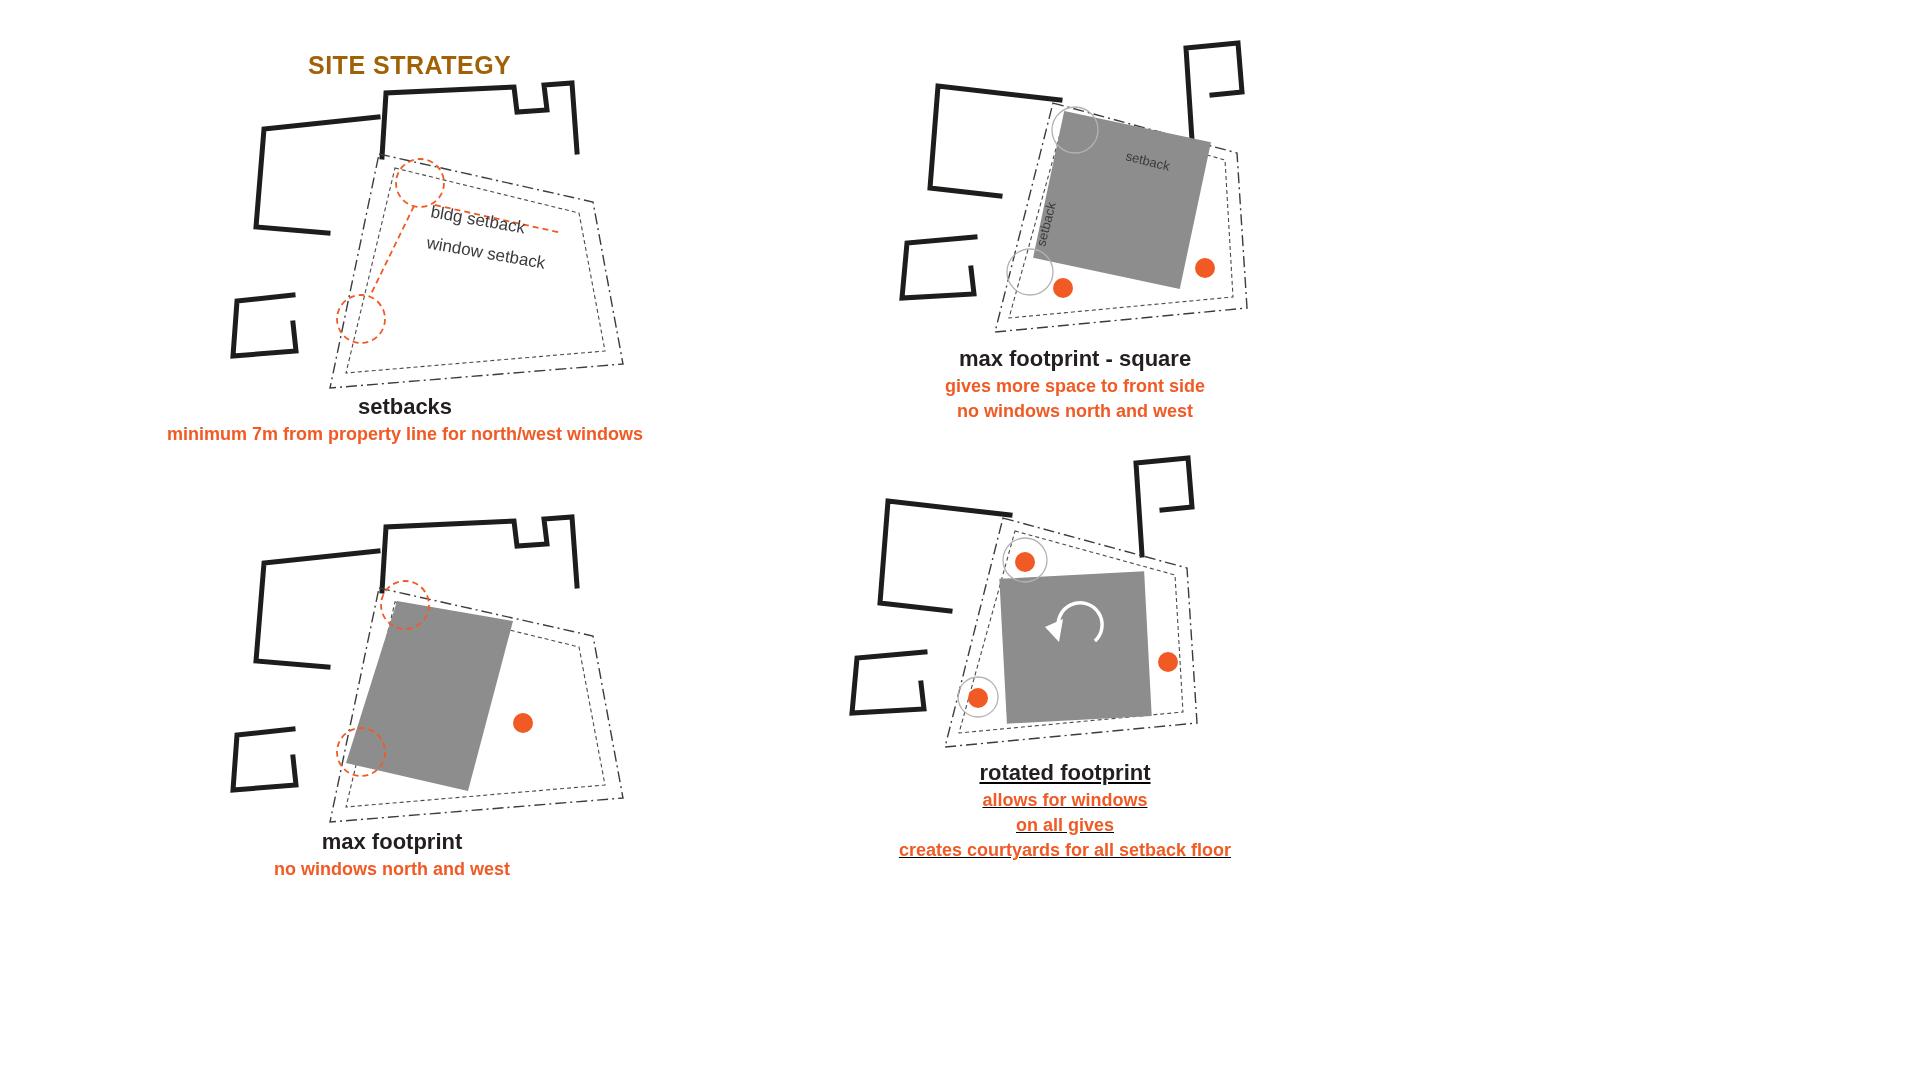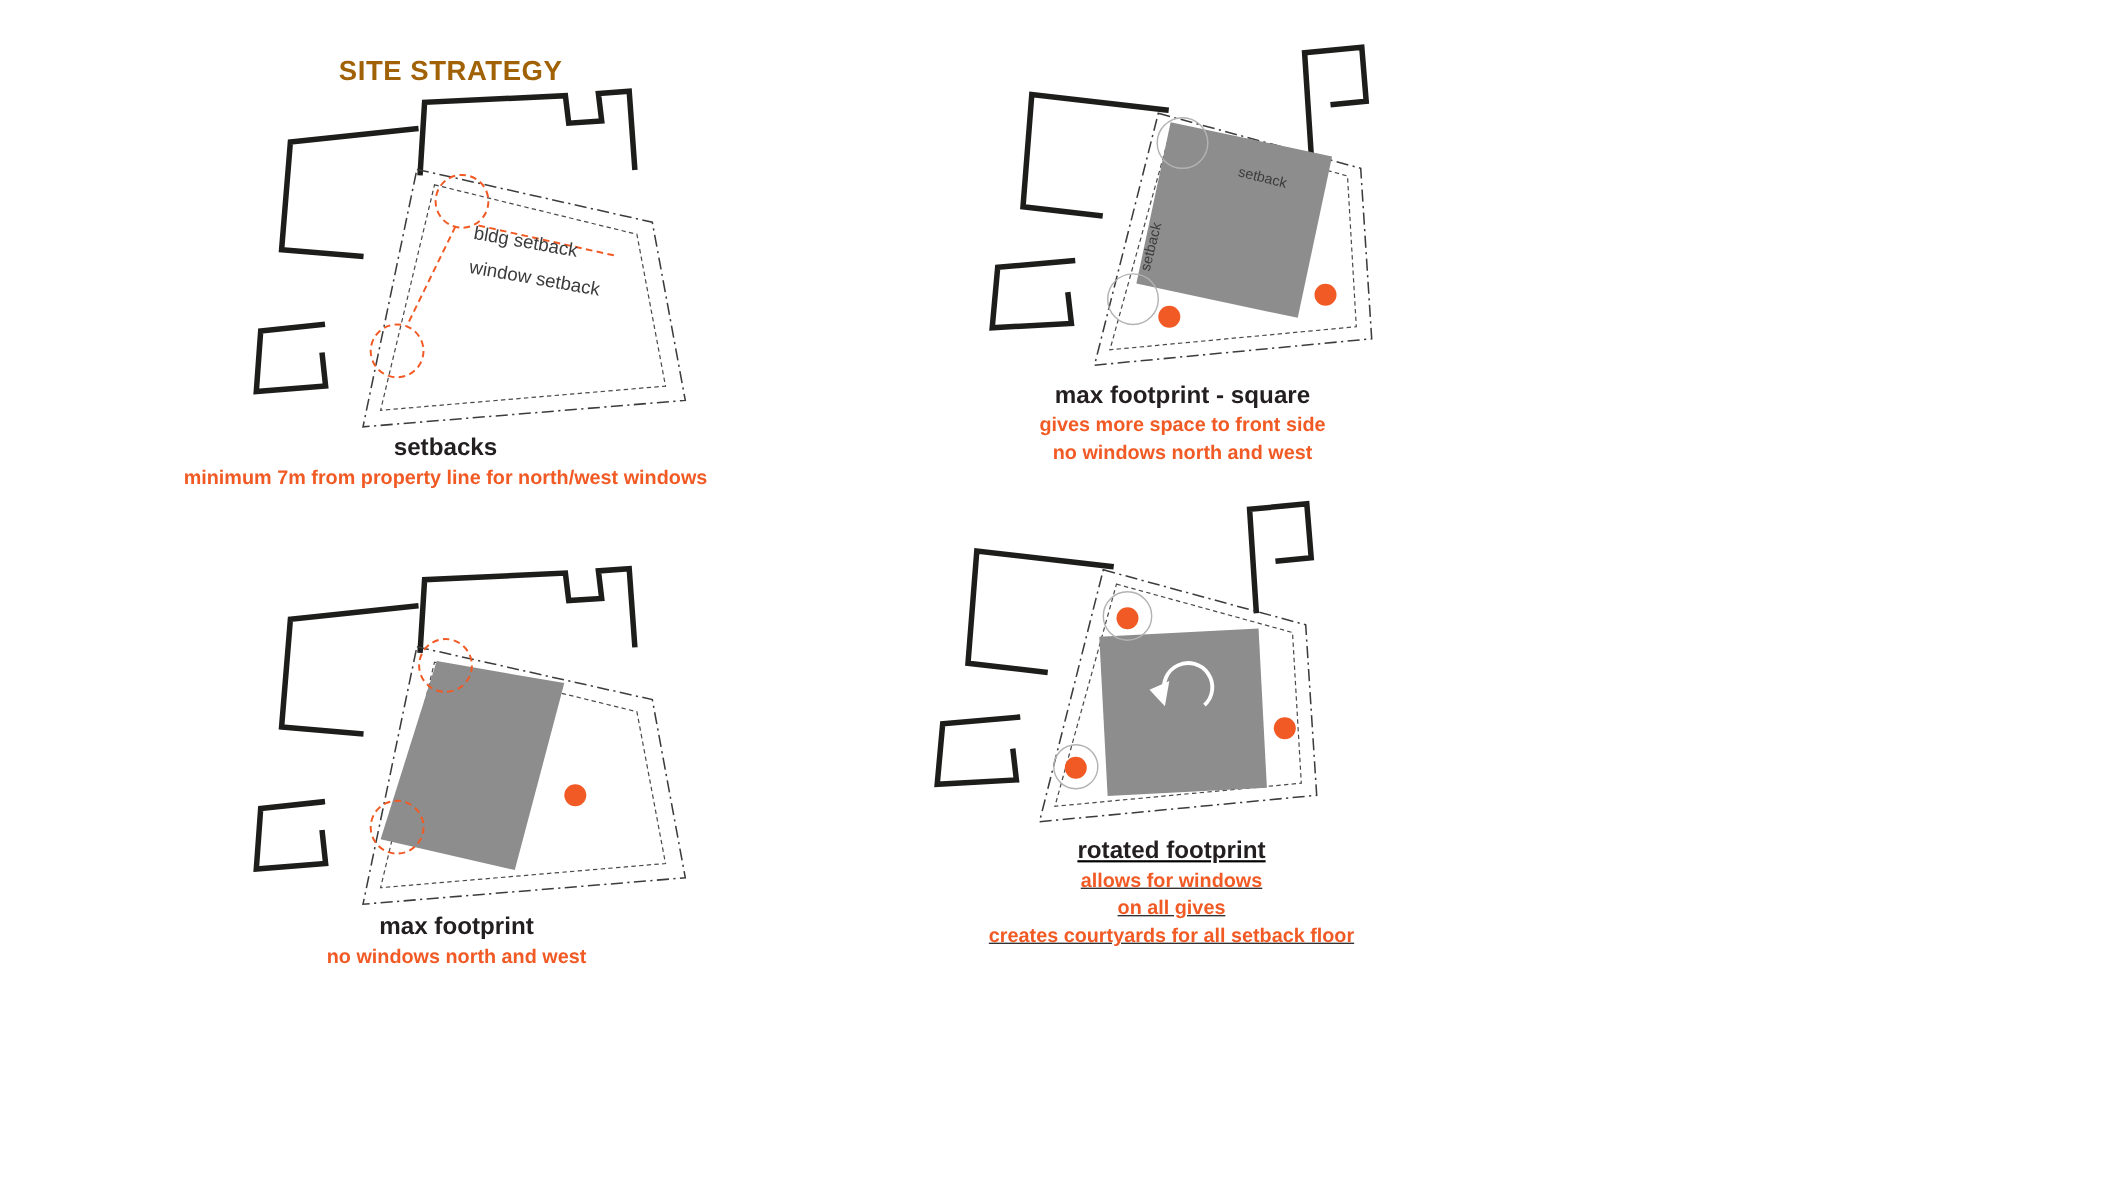--- a/index.html
+++ b/index.html
@@ -73,21 +73,21 @@
   <path class="bld" d="M148,62 L34,74 L26,172 L98,178"></path>
   <path class="bld" d="M63,240 L7,246 L3,301 L66,296 L63,268"></path>
   <polygon class="dashdot" points="149,99 363,147 393,309 100,333"></polygon>
   <polygon class="dashed" points="165,113 349,158 375,296 116,318"></polygon>
   <polygon class="footprint" points="167,112 283,132 238,302 116,274"></polygon>
   <circle class="odash" cx="175" cy="116" r="24"></circle>
   <circle class="odash" cx="131" cy="263" r="24"></circle>
   <circle class="odot" cx="293" cy="234" r="10"></circle>
 </svg>
 
-<div class="caption" style="left:115px; top:831px; width:600px;">
+<div class="caption" style="left:92px; top:831px; width:600px;">
   <div class="cap-title">max footprint</div>
   <div class="cap-line">no windows north and west</div>
 </div>
 
 <svg class="diagram" style="left:845px; top:455px;" width="400" height="310" viewBox="0 0 400 310">
   <path class="bld" d="M165,60 L43,46 L35,148 L105,156"></path>
   <path class="bld" d="M297,100 L291,8 L343,3 L347,52 L317,55"></path>
   <path class="bld" d="M80,197 L12,203 L7,258 L79,254 L76,228"></path>
   <polygon class="dashdot" points="158,63 342,113 352,268 100,292"></polygon>
   <polygon class="dashed" points="170,76 330,120 338,257 114,278"></polygon>

